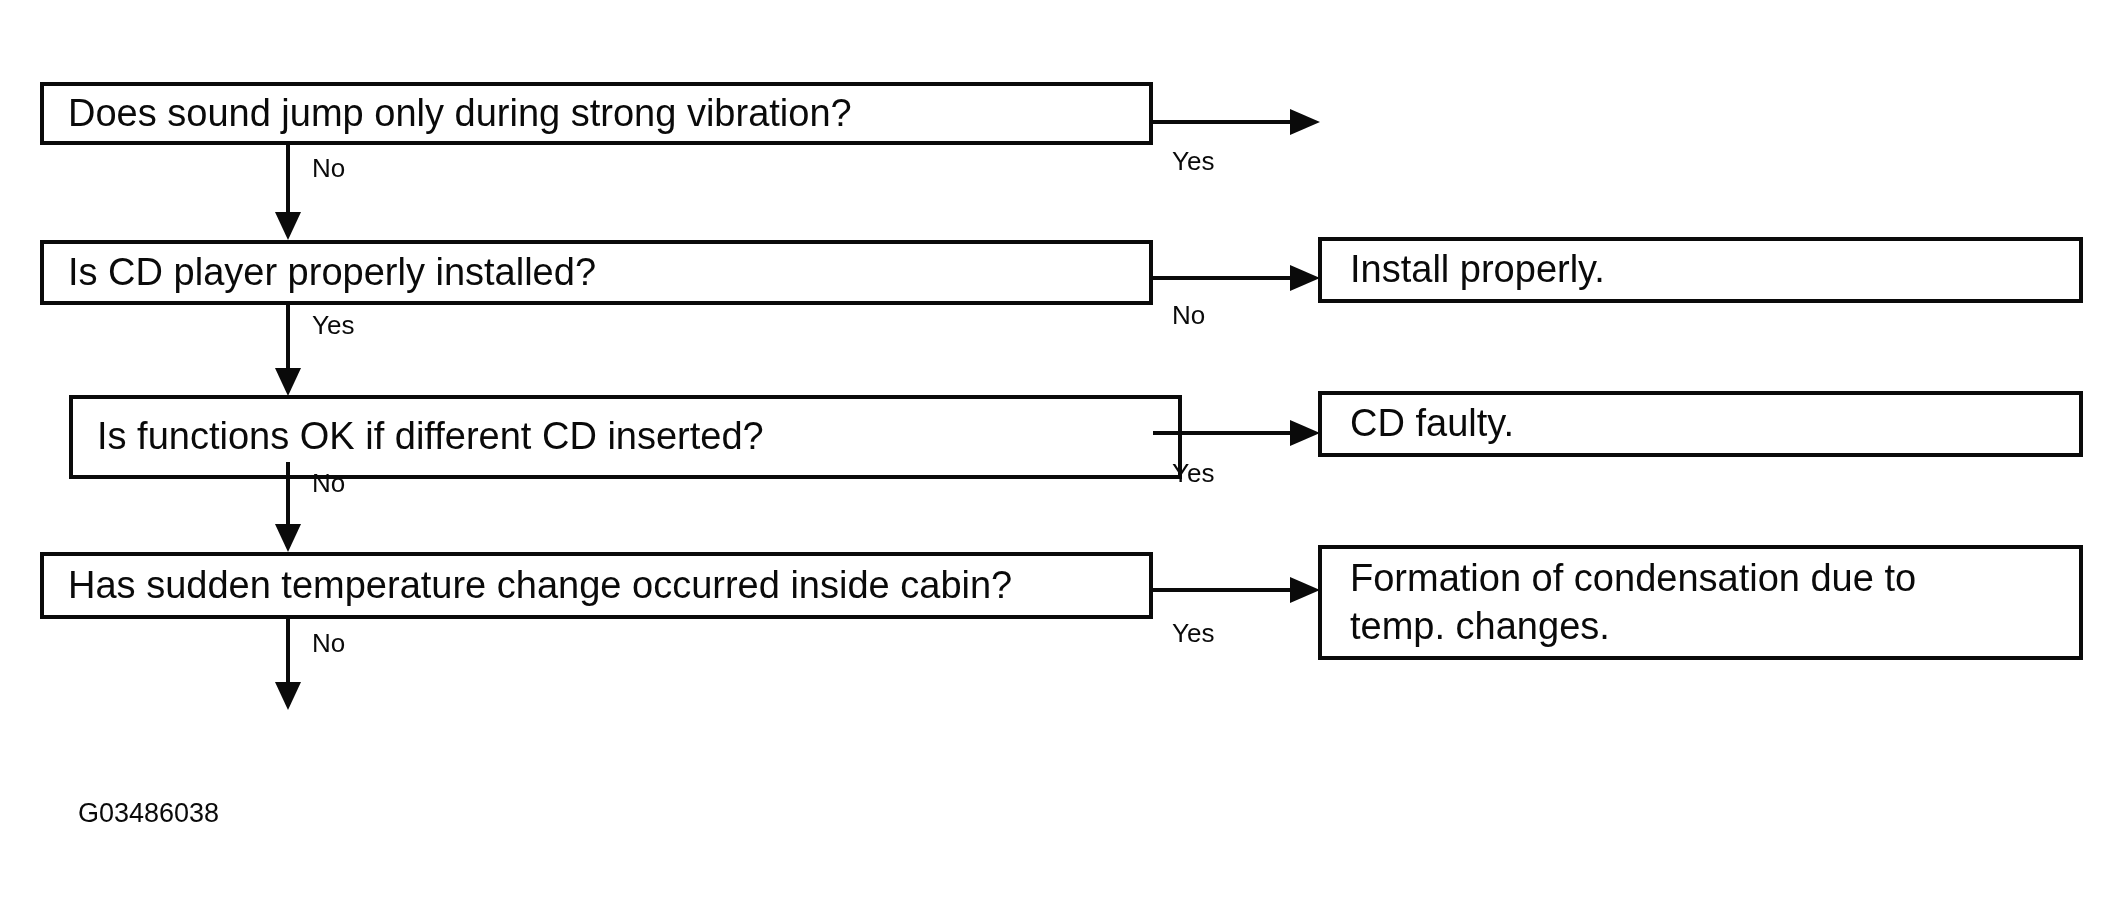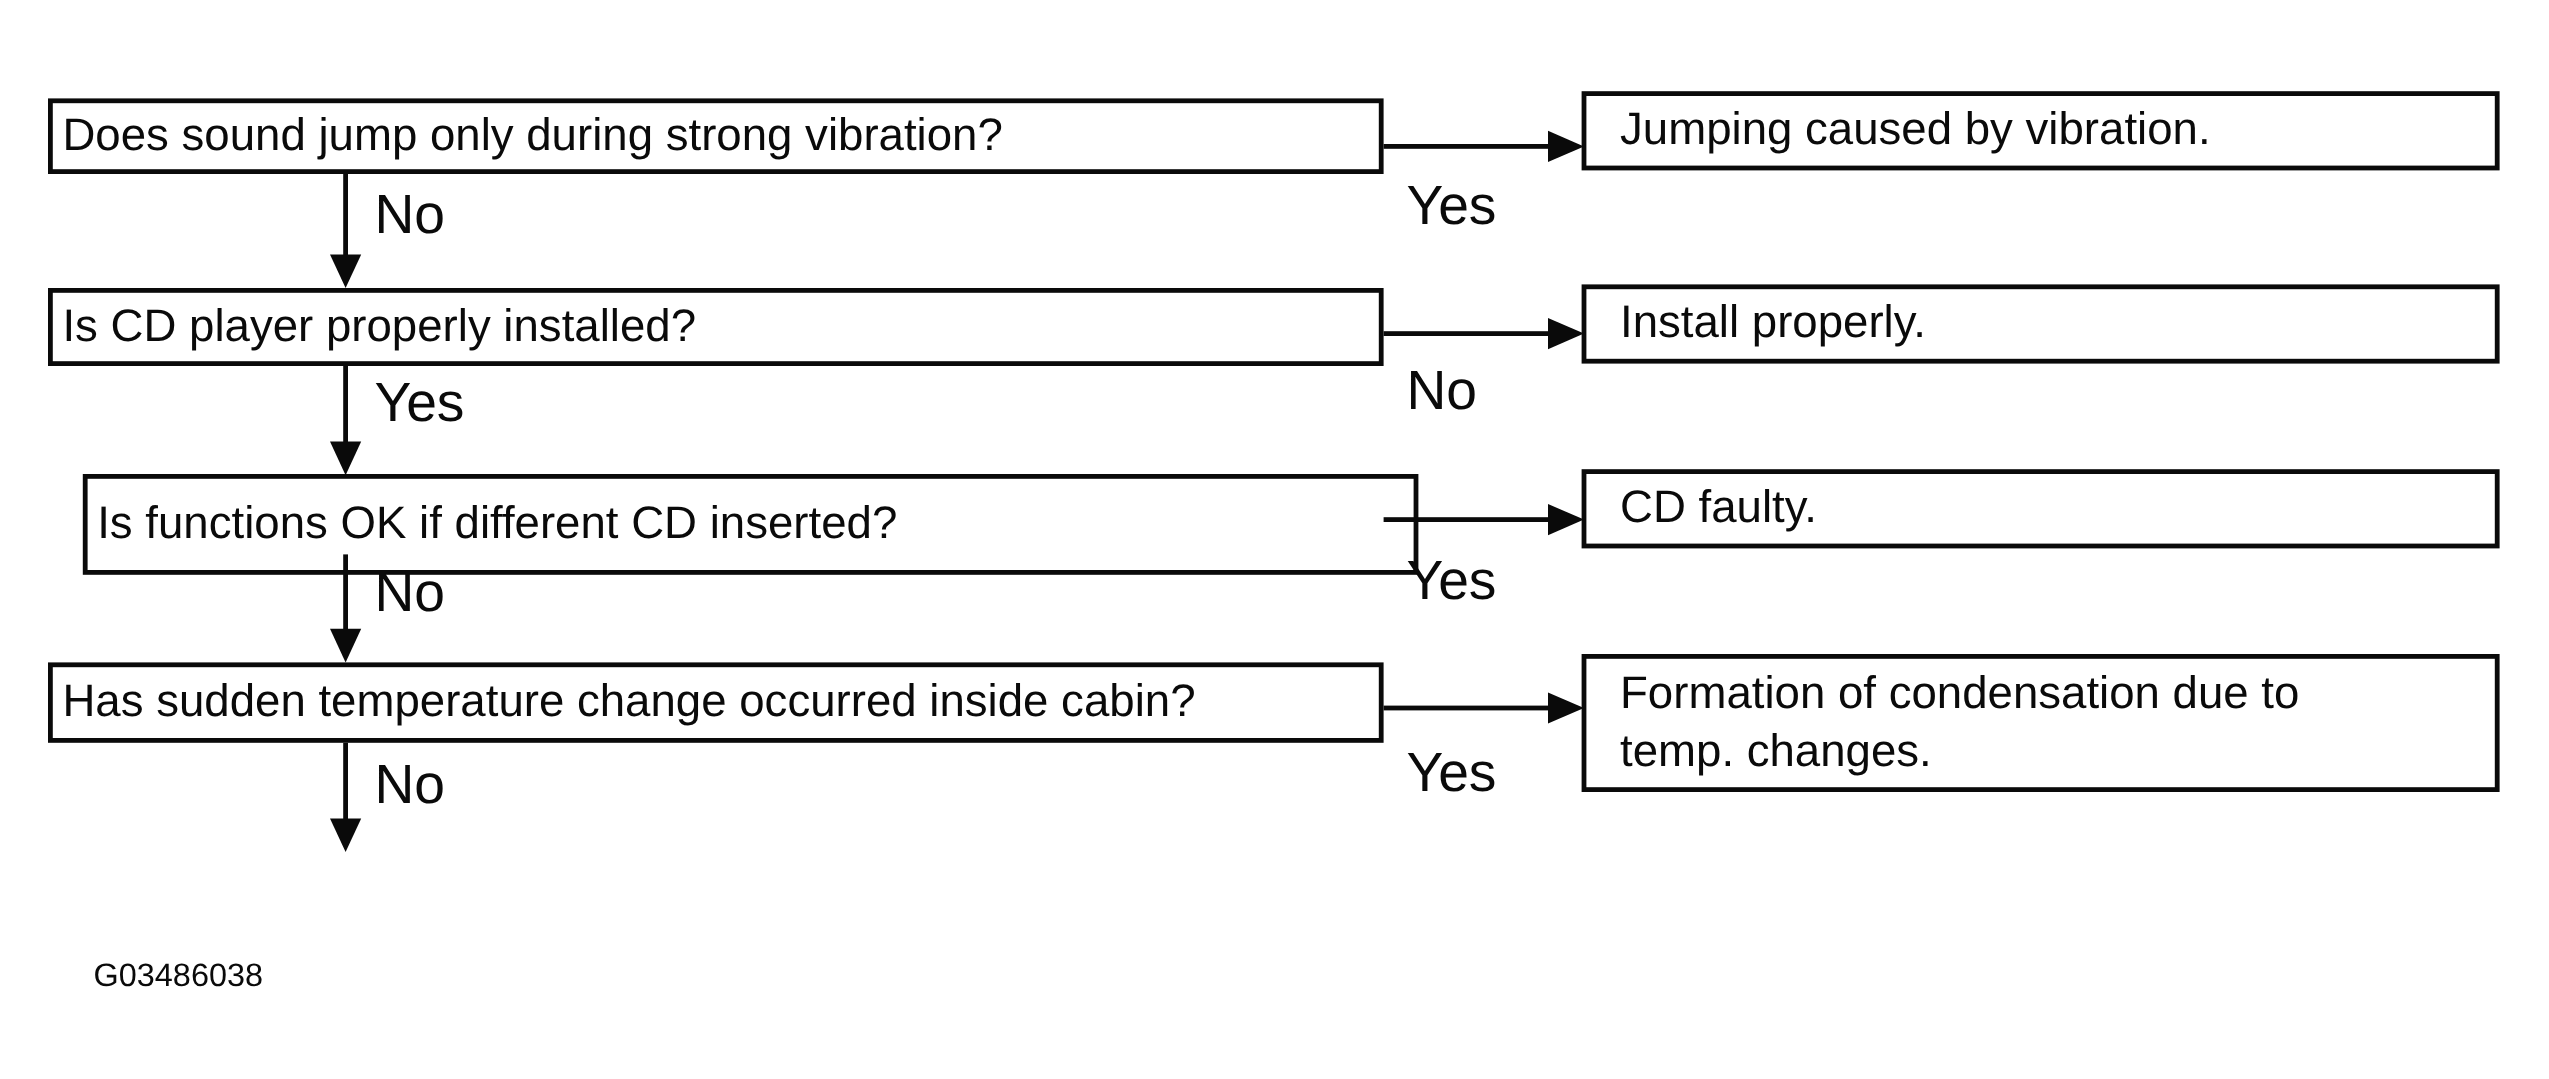--- a/index.html
+++ b/index.html
@@ -20,21 +20,21 @@
     position: absolute;
     box-sizing: border-box;
     border: 4px solid #0a0a0a;
     background: #ffffff;
     display: flex;
     align-items: center;
     font-size: 38px;
     line-height: 1.26;
     white-space: nowrap;
   }
-  .qbox { left: 40px; width: 1113px; height: 65px; padding-left: 8px; }
+  .qbox { left: 40px; width: 1113px; height: 65px; padding-left: 24px; }
   .rbox { left: 1318px; width: 765px; height: 66px; padding-left: 28px; }
   .q1 { top: 82px;  height: 63px; }
   .q2 { top: 240px; }
   .q3 { top: 395px; height: 84px; margin-left: 29px; }
   .q4 { top: 552px; height: 67px; }
   .q5 { top: 710px; height: 67px; }
   .r1 { top: 76px; }
   .r2 { top: 237px; }
   .r3 { top: 391px; }
   .r4 { top: 545px; height: 115px; }
@@ -89,21 +89,21 @@
     border-left: 30px solid #0a0a0a;
   }
   .hh1 { top: 109px; }
   .hh2 { top: 265px; }
   .hh3 { top: 420px; }
   .hh4 { top: 577px; }
 
   
   .lbl {
     position: absolute;
-    font-size: 46px;
+    font-size: 26px;
     line-height: 1;
     white-space: nowrap;
   }
   .dlbl { left: 312px; }
   .d1 { top: 155px; }
   .d2 { top: 312px; }
   .d3 { top: 470px; }
   .d4 { top: 630px; }
   .slbl { left: 1172px; }
   .s1 { top: 148px; }
@@ -131,23 +131,20 @@
   <div class="box qbox q2">
     <span>Is CD player properly installed?</span>
   </div>
   <div class="box qbox q3">
     <span>Is functions OK if different CD inserted?</span>
   </div>
   <div class="box qbox q4">
     <span>Has sudden temperature change occurred inside cabin?</span>
   </div>
 
-  <div class="box rbox r1">
-    <span>Jumping caused by vibration.</span>
-  </div>
   <div class="box rbox r2">
     <span>Install properly.</span>
   </div>
   <div class="box rbox r3">
     <span>CD faulty.</span>
   </div>
   <div class="box rbox r4">
     <span>Formation of condensation due to temp. changes.</span>
   </div>
 

